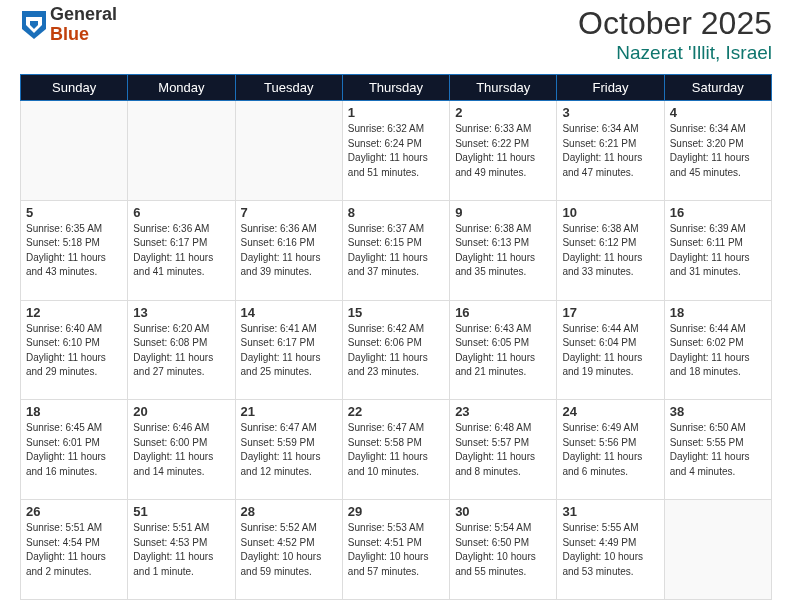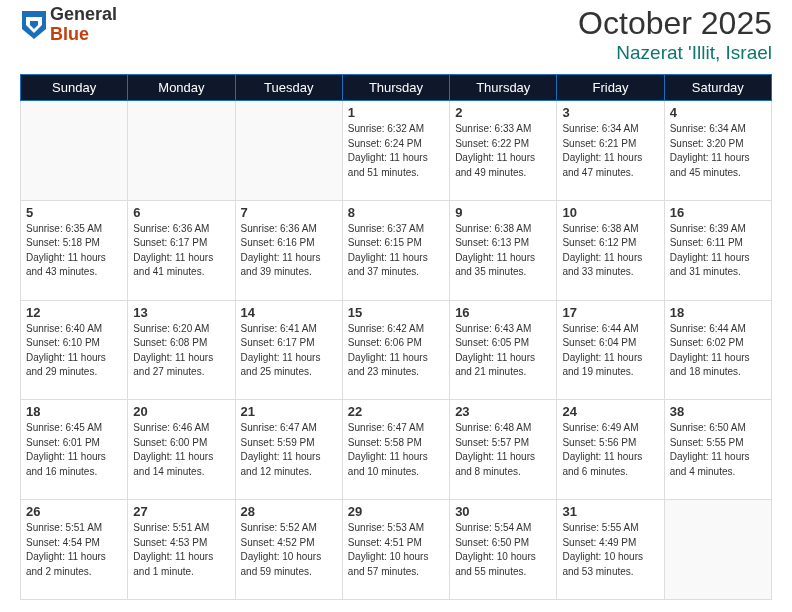--- a/index.html
+++ b/index.html
@@ -328,21 +328,21 @@
         </tr>
         <tr class="week-row">
           <td>
             <span class="day-num">26</span>
             <div class="day-info">Sunrise: 5:51 AM
 Sunset: 4:54 PM
 Daylight: 11 hours
 and 2 minutes.</div>
           </td>
           <td>
-            <span class="day-num">27</span>
+            <span class="day-num">51</span>
             <div class="day-info">Sunrise: 5:51 AM
 Sunset: 4:53 PM
 Daylight: 11 hours
 and 1 minute.</div>
           </td>
           <td>
             <span class="day-num">28</span>
             <div class="day-info">Sunrise: 5:52 AM
 Sunset: 4:52 PM
 Daylight: 10 hours

